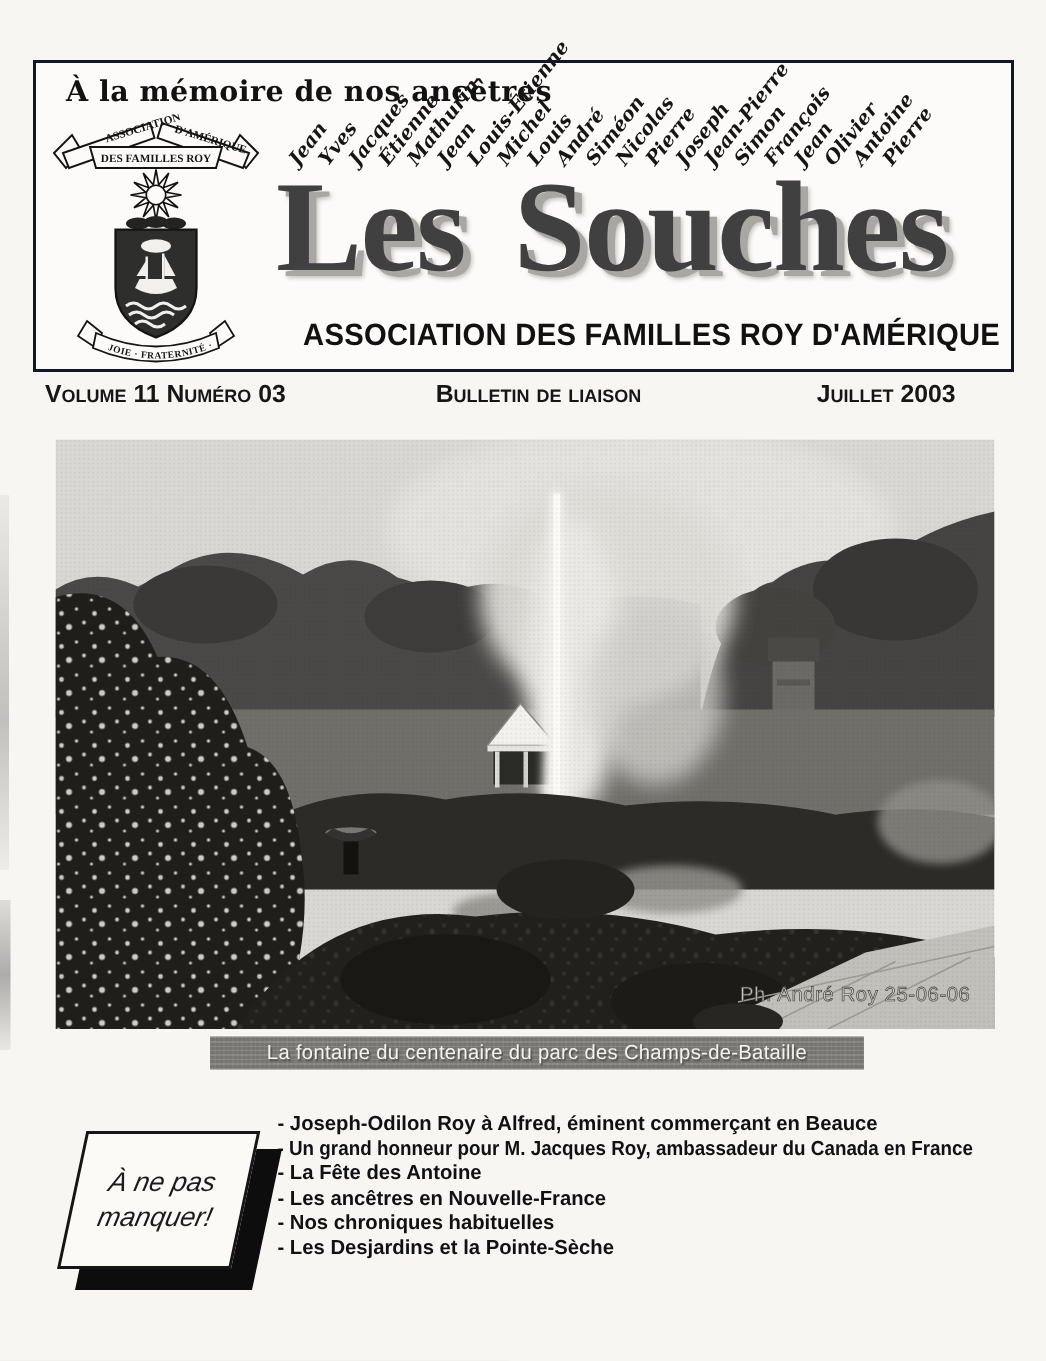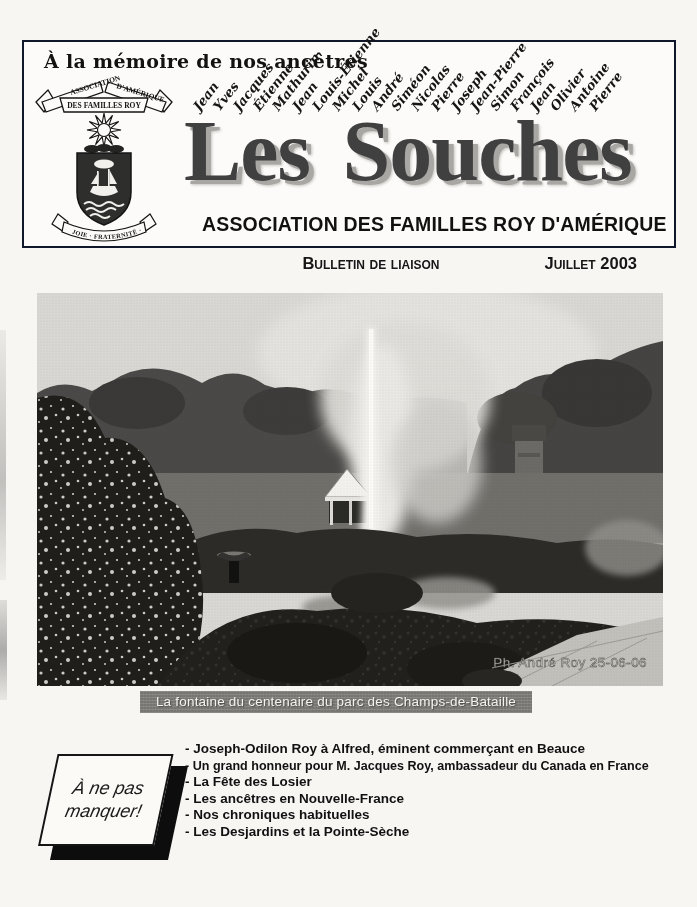--- a/index.html
+++ b/index.html
@@ -21,26 +21,26 @@
     letter-spacing:-1px;word-spacing:12px;color:#404040;
     text-shadow:5px 4px 0 #a8a7a3,6px 5px 3px #c2c1bd;}
   .subtitle{position:absolute;left:178px;top:170px;white-space:nowrap;
     font-weight:700;font-size:20.5px;letter-spacing:.2px;color:#111;
     transform:scaleX(.95);transform-origin:left top;}
 
   
   .issue-bar{position:absolute;left:0;top:254px;width:697px;height:22px;
     font-weight:700;font-size:16.5px;font-variant:small-caps;color:#161616;}
   .issue-vol{position:absolute;left:30px;}
-  .issue-bul{position:absolute;left:256px;width:230px;text-align:center;}
+  .issue-bul{position:absolute;left:244px;width:230px;text-align:center;}
   .issue-date{position:absolute;right:60px;}
 
   
   .photo{position:absolute;left:37px;top:293px;width:626px;height:393px;}
-  .caption{position:absolute;left:140px;top:691px;width:392px;height:22px;
+  .caption{position:absolute;left:140px;top:691px;width:436px;height:22px;
     box-sizing:border-box;background:#7d7c79;
     background-image:repeating-linear-gradient(0deg,rgba(255,255,255,.08) 0 1px,rgba(0,0,0,.06) 1px 3px),
                      repeating-linear-gradient(90deg,rgba(255,255,255,.05) 0 1px,rgba(0,0,0,0) 1px 3px);
     color:#f4f3ef;font-size:13.5px;line-height:22px;text-align:center;
     text-shadow:1px 1px 1px #4c4b49;letter-spacing:.2px;white-space:nowrap;}
 
   
   .badge-shadow{position:absolute;left:50px;top:766px;width:118px;height:94px;
     background:#0d0d0d;transform:skewX(-12deg);transform-origin:0 100%;}
   .badge-face{position:absolute;left:38px;top:754px;width:116px;height:92px;
@@ -142,20 +142,21 @@
         <span class="aname" style="left:553px">Antoine</span>
         <span class="aname" style="left:573px">Pierre</span>
       </div>
 
       <div class="big-title">Les Souches</div>
       <div class="subtitle">ASSOCIATION DES FAMILLES ROY D'AMÉRIQUE</div>
     </div>
   </div>
 
   <div class="issue-bar">
+    <span class="issue-vol">Volume 11 Numéro 03</span>
     <span class="issue-bul">Bulletin de liaison</span>
     <span class="issue-date">Juillet 2003</span>
   </div>
 
   <svg class="photo" viewBox="0 0 626 393">
     <defs>
       <filter id="b3" x="-30%" y="-30%" width="160%" height="160%">
           <feGaussianBlur stdDeviation="3"></feGaussianBlur>
         </filter>
       <filter id="b7" x="-40%" y="-40%" width="180%" height="180%">
@@ -270,21 +271,21 @@
   <div class="caption">La fontaine du centenaire du parc des Champs-de-Bataille</div>
 
   <div class="badge-shadow"></div>
   <div class="badge-face">
     <div class="badge-text">À ne pas manquer!</div>
   </div>
 
   <ul class="hl-list">
     <li>- Joseph-Odilon Roy à Alfred, éminent commerçant en Beauce</li>
     <li>- Un grand honneur pour M. Jacques Roy, ambassadeur du Canada en France</li>
-    <li>- La Fête des Losier</li>
+    <li>- La Fête des Antoine</li>
     <li>- Les ancêtres en Nouvelle-France</li>
     <li>- Nos chroniques habituelles</li>
     <li>- Les Desjardins et la Pointe-Sèche</li>
   </ul>
 
   <div class="streak-a"></div>
   <div class="streak-b"></div>
 
 </div>
 

